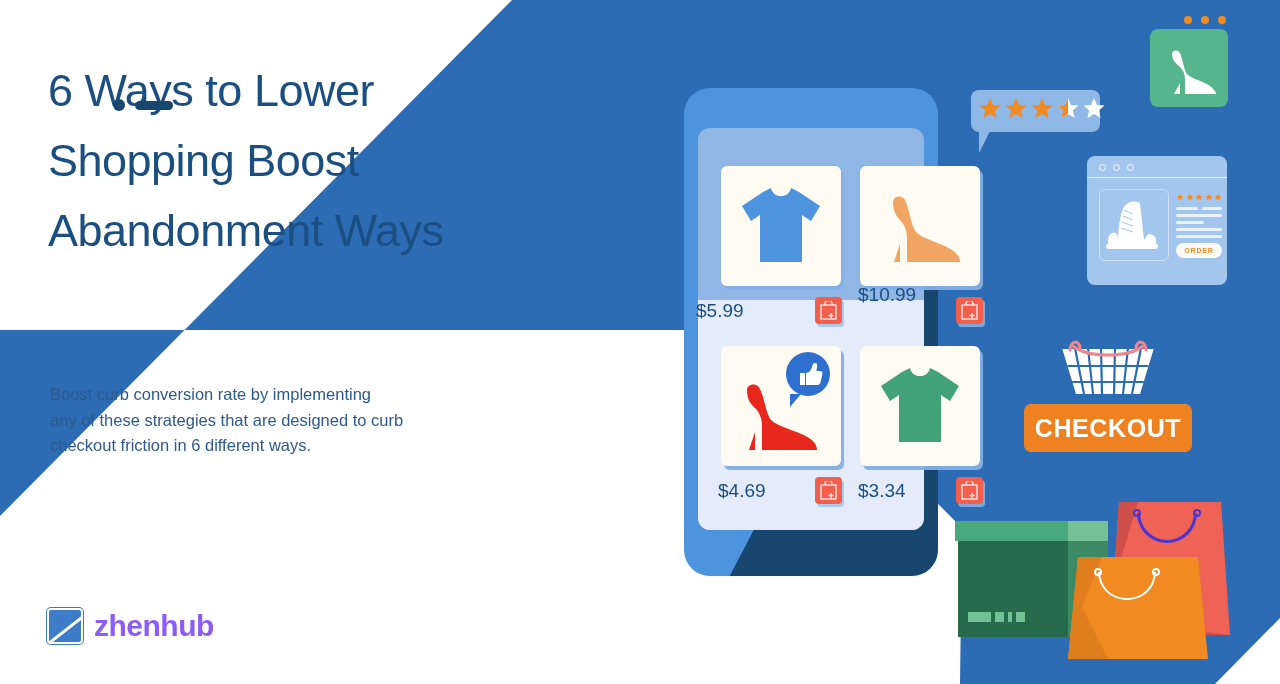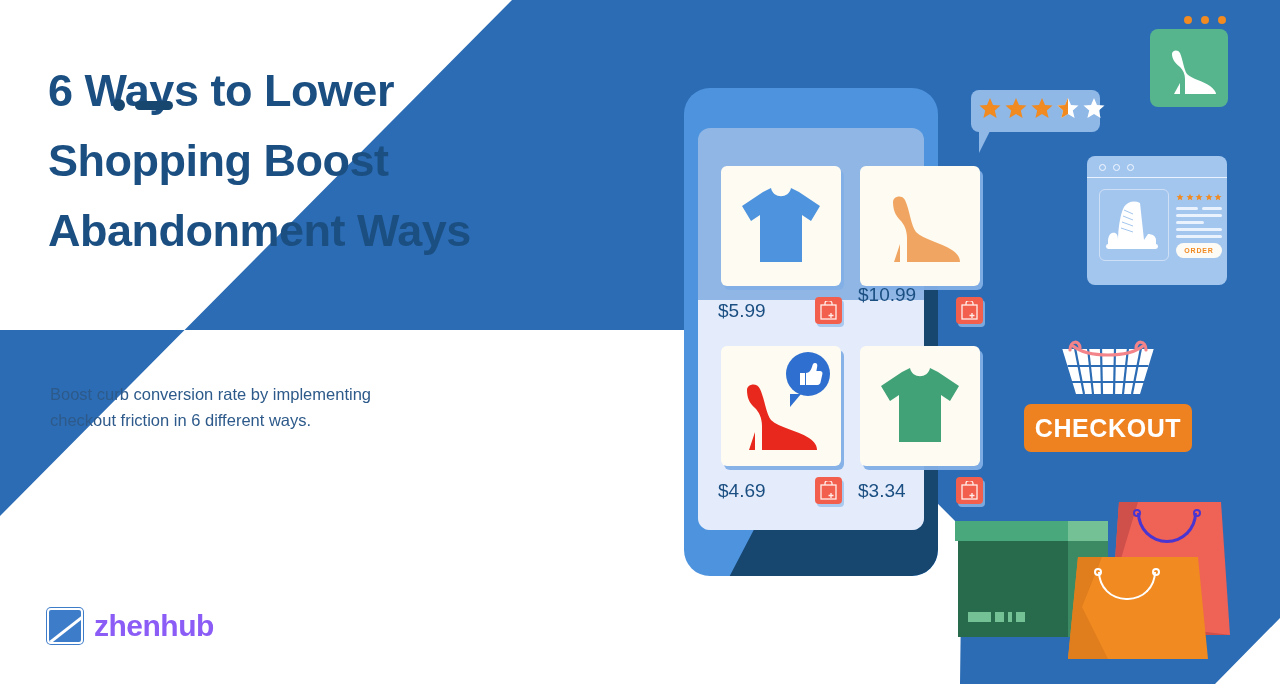--- a/index.html
+++ b/index.html
@@ -32,21 +32,21 @@
       960px 684px,
       962px 528px,
       765px 330px,
       0 330px
     );
   }
 
   
   .headline {
     position:absolute; left:48px; top:56px; width:600px;
-    font-size:45px; font-weight:bold; line-height:1.56;
+    font-size:45px; font-weight:normal; line-height:1.56;
     color:#1b4f82; letter-spacing:-0.5px;
   }
   .headline .l { display:block; white-space:nowrap; }
   .subcopy {
     position:absolute; left:50px; top:382px; width:470px;
     font-size:16.5px; line-height:1.55; color:#2d5a8a;
   }
   .subcopy .l { display:block; }
 
   
@@ -218,20 +218,21 @@
   <div class="white-main"></div>
 
   <div class="headline">
     <span class="l">6 Ways to Lower</span>
     <span class="l">Shopping Boost</span>
     <span class="l">Abandonment Ways</span>
   </div>
 
   <div class="subcopy">
     <span class="l">Boost curb conversion rate by implementing</span>
+    <span class="l">any of these strategies that are designed to curb</span>
     <span class="l">checkout friction in 6 different ways.</span>
   </div>
 
   <div class="logo">
     <div class="logo-mark"></div>
     <div class="logo-text">zhenhub</div>
   </div>
 
   <div class="phone">
     <div class="phone-shade"></div>
@@ -239,21 +240,21 @@
   <div class="phone-screen"></div>
   <div class="phone-screen-light"></div>
   <div class="phone-notch-dot"></div>
   <div class="phone-notch-bar"></div>
 
   <div class="pcard" style="left:721px; top:166px;">
     <svg width="120" height="120" viewBox="0 0 120 120">
       <path d="M42 26 L50 22 C52 33 68 33 70 22 L78 26 L99 40 L90 55 L81 49 L81 96 L39 96 L39 49 L30 55 L21 40 Z" fill="#4d93de"></path>
     </svg>
   </div>
-  <div class="price" style="left:718px; top:300px;">$5.99</div>
+  <div class="price" style="left:696px; top:300px;">$5.99</div>
   <div class="cartbtn" style="left:815px; top:297px;">
     <svg width="17" height="19" viewBox="0 0 17 19">
       <rect x="1" y="4" width="15" height="14" fill="none" stroke="#ffeeea" stroke-width="1.3"></rect>
       <path d="M5 4 V2.5 A3.5 3 0 0 1 12 2.5 V4" fill="none" stroke="#ffeeea" stroke-width="1.3"></path>
       <path d="M11 12 V17 M8.5 14.5 H13.5" stroke="#ffeeea" stroke-width="1.3"></path>
     </svg>
   </div>
 
   <div class="pcard" style="left:860px; top:166px;">
     <svg width="120" height="120" viewBox="0 0 120 120">

